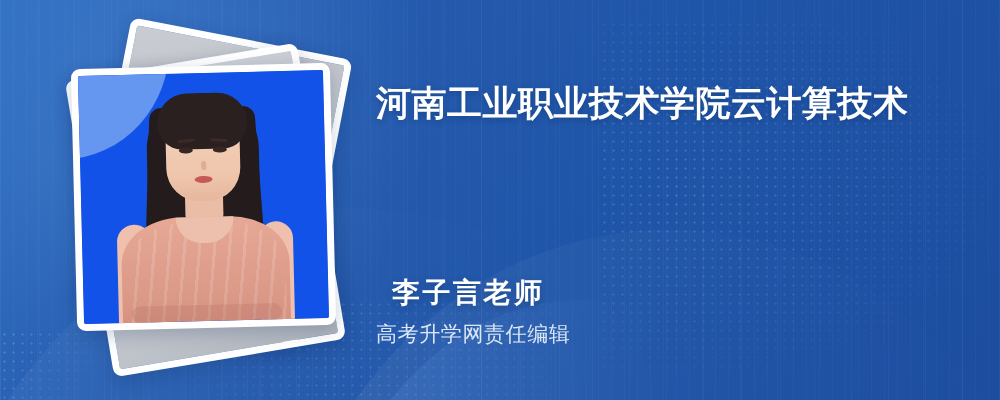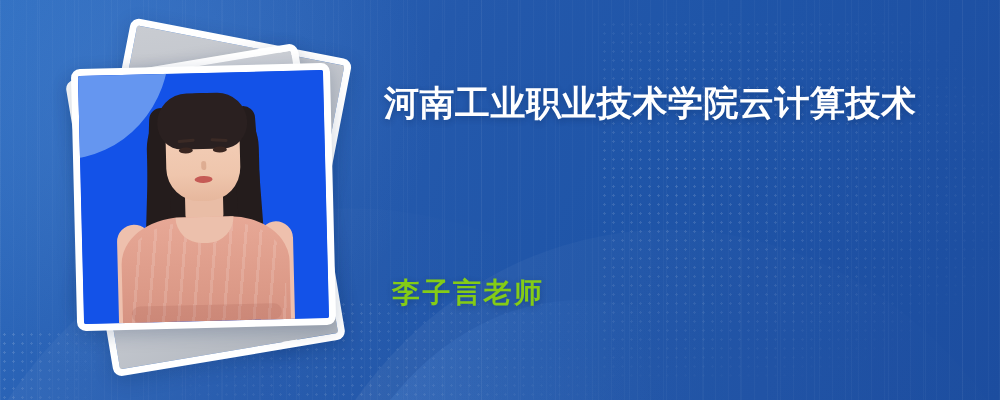--- a/index.html
+++ b/index.html
@@ -272,26 +272,26 @@
     position:absolute;
     left:0; top:74px;
     width:600px;
     color:#ffffff;
     font-size:35px;
     font-weight:bold;
     line-height:57px;
     letter-spacing:.5px;
     text-shadow:0 2px 6px rgba(8,30,70,.30);
   }
-  .title .tline{ display:block; white-space:nowrap;margin-left:8px; }
+  .title .tline{ display:block; white-space:nowrap; }
 
   .author{
     position:absolute;
     left:16px; top:274px;
-    color:#84cc16;
+    color:#ffffff;
     font-size:28px;
     font-weight:bold;
     letter-spacing:2.5px;
     text-shadow:0 2px 6px rgba(8,30,70,.30);
   }
   .editor{
     position:absolute;
     left:0px; top:320px;
     color:#dbe7f6;
     font-size:21px;
@@ -348,15 +348,16 @@
   </div>
 
   <div class="text-col">
 
     <div class="title">
       <span class="tline">河南工业职业技术学院云计算技术</span>
     </div>
 
     <div class="author">李子言老师</div>
 
+    <div class="editor">高考升学网责任编辑</div>
   </div>
 
 </div>
 
 </body></html>

